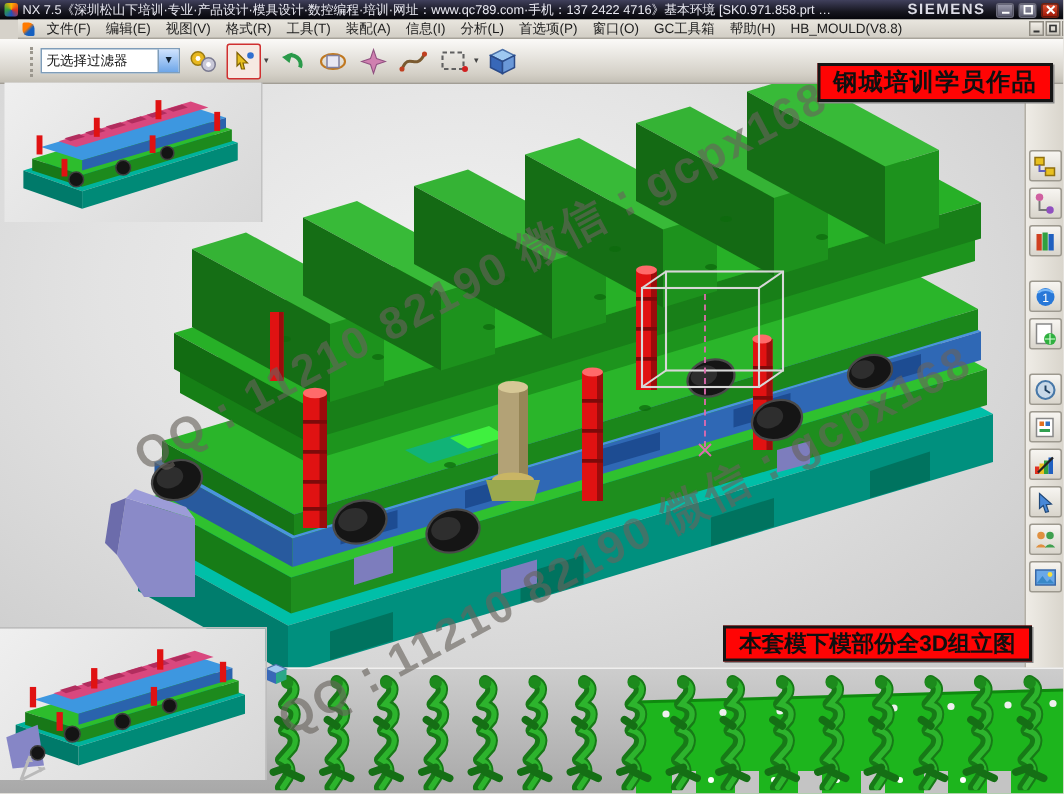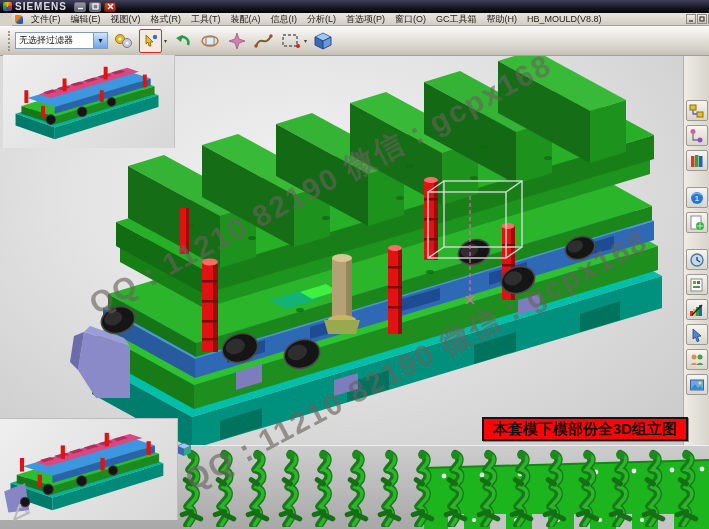--- a/index.html
+++ b/index.html
@@ -28,21 +28,21 @@
     background:linear-gradient(135deg,#ff7a00 40%,#1560c0 60%); border-radius:1px 4px 1px 4px; }
   .menu-items { display:flex; align-items:center; flex:1; overflow:hidden; }
   .menu-item { font-size:9px; color:#1c1c1c; padding:0 5px; white-space:nowrap; cursor:default; }
   .docbtns { display:flex; gap:1px; margin-right:1px; }
   .docbtn { width:10px; height:10px; border:1px solid #8f8b82; background:linear-gradient(#f2efe9,#c9c5bb);
     display:flex; align-items:center; justify-content:center; }
 
   
   .toolbar { position:absolute; left:0; top:26px; width:709px; height:30px;
     background:linear-gradient(#fbfaf8,#d4d0c7 80%,#c4c0b6); border-bottom:1px solid #a29e95;
-    display:flex; align-items:center; gap:4px; padding:0 8px; }
+    display:flex; align-items:center; gap:4px; padding:0 20px; }
   .grip { width:3px; height:20px; border-left:2px dotted #9b978e; }
   .combo { width:93px; height:17px; background:#fff; border:1px solid #7f9db9;
     display:flex; align-items:center; }
   .combo .val { flex:1; font-size:9px; color:#111; padding-left:3px; white-space:nowrap; overflow:hidden; }
   .combo .arrow { width:14px; height:15px; background:linear-gradient(#cfe3ff,#6ea6e8);
     border-left:1px solid #7f9db9; display:flex; align-items:center; justify-content:center;
     font-size:7px; color:#123; }
   .tbtn { width:23px; height:24px; display:flex; align-items:center; justify-content:center;
     border:1px solid transparent; border-radius:2px; }
   .tbtn.hl { border:1.5px solid #d03030; background:#f6e9e2; }
@@ -132,20 +132,21 @@
           <circle cx="108" cy="48" r="4.5"></circle>
       </g>
     </symbol>
   </defs>
 </svg>
 
 <div id="stage">
 
   <div class="titlebar">
     <div class="nx-logo"></div>
+    <div class="titletext">NX 7.5《深圳松山下培训·专业·产品设计·模具设计·数控编程·培训·网址：www.qc789.com·手机：137 2422 4716》基本环境 [SK0.971.858.prt …</div>
     <div class="brand">SIEMENS</div>
     <div class="winbtn">
       <svg width="7" height="7">
           <line x1="1" y1="5.5" x2="6" y2="5.5" stroke="#fff" stroke-width="1.4"></line>
         </svg>
     </div>
     <div class="winbtn">
       <svg width="7" height="7">
           <rect x="1" y="1" width="5" height="5" fill="none" stroke="#fff" stroke-width="1.2"></rect>
         </svg>
@@ -526,20 +527,21 @@
     </div>
     <div class="rbtn">
       <svg width="16" height="16">
         <rect x="1.5" y="3" width="13" height="10" fill="#6aa8e8" stroke="#3868a8"></rect>
         <circle cx="11" cy="6" r="1.6" fill="#f8e040"></circle>
           <path d="M2,12 L6,7 L9,11 L11,9 L14,12 Z" fill="#3888c8"></path>
         </svg>
     </div>
   </div>
 
+  <div class="banner banner-top">钢城培训学员作品</div>
   <div class="banner banner-bottom">本套模下模部份全3D组立图</div>
 
   <div class="wm wm1">QQ：11210 82190  微信：gcpx168</div>
   <div class="wm wm2">QQ：11210 82190  微信：gcpx168</div>
 
   <div class="bottom-strip">
     <svg class="strip-band" width="709" height="84">
       <polygon points="424,22 709,14 709,84 424,84" fill="#1db51d"></polygon>
       <line x1="424" y1="22" x2="709" y2="14" stroke="#0f8a0f" stroke-width="2"></line>
       <g fill="#efefef">

